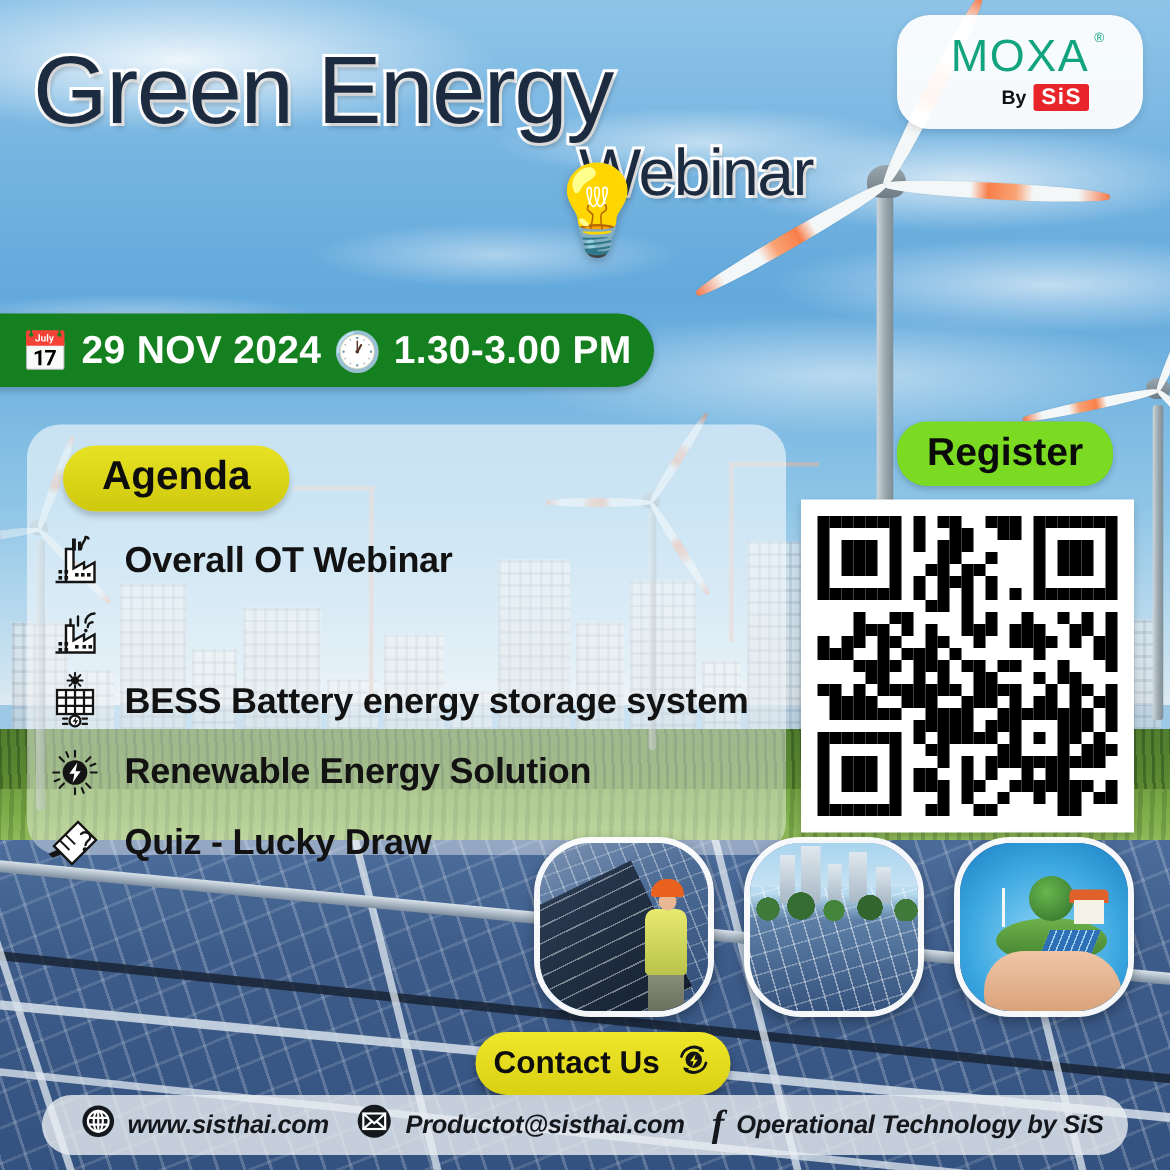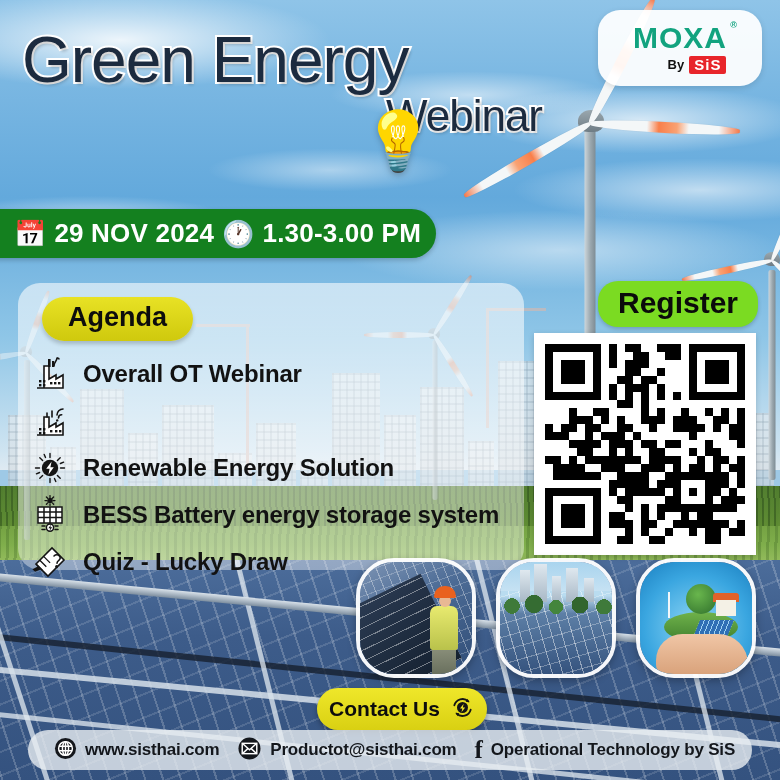--- a/index.html
+++ b/index.html
@@ -117,21 +117,21 @@
 
   
   .logo-card {
     position:absolute; left:598px; top:10px; width:164px; height:76px;
     background:rgba(255,255,255,.93);
     border-radius:22px;
     box-shadow:0 2px 6px rgba(0,0,0,.12);
     display:flex; flex-direction:column; align-items:center; justify-content:center;
   }
   .moxa-word {
-    font-size:30px; font-weight:bold; color:#12a37f; letter-spacing:1px;
+    font-size:30px; font-weight:normal; color:#12a37f; letter-spacing:1px;
     line-height:1; position:relative;
   }
   .moxa-reg { font-size:9px; position:absolute; top:-2px; right:-11px; color:#12a37f; }
   .logo-by-row { display:flex; align-items:center; gap:5px; margin-top:3px; margin-left:34px; }
   .by-text { font-size:13px; font-weight:bold; color:#111; }
   .sis-box {
     background:#e8252b; color:#fff; font-weight:bold; font-size:15px;
     padding:0 5px; border-radius:2px; letter-spacing:1px; line-height:18px;
   }
 
@@ -167,21 +167,21 @@
   .agenda-ico { width:40px; height:40px; flex:0 0 40px; }
   .agenda-text {
     font-size:24px; font-weight:bold; color:#121212; letter-spacing:-.2px;
     white-space:nowrap;
   }
 
   
   .register-pill {
     position:absolute; left:598px; top:281px;
     background:#7bdb22; color:#0b0b0b;
-    font-weight:bold; font-size:30px;
+    font-weight:bold; font-size:26px;
     padding:5px 20px 7px; border-radius:20px;
     box-shadow:0 2px 4px rgba(0,0,0,.2);
   }
   .qr-wrap {
     position:absolute; left:534px; top:333px; width:222px; height:222px;
     background:#fff; padding:11px;
     box-shadow:0 2px 6px rgba(0,0,0,.18);
   }
   .qr-grid {
     width:200px; height:200px;
@@ -248,21 +248,21 @@
     box-shadow:0 3px 5px rgba(0,0,0,.3);
   }
   .contact-text { font-size:21px; font-weight:bold; color:#0d0d0d; }
 
   
   .footer-bar {
     position:absolute; left:28px; top:730px; width:724px; height:40px;
     background:rgba(232,237,241,.80);
     border-radius:20px;
     display:flex; align-items:center;
-    padding-left:26px; gap:18px;
+    padding-left:26px; gap:18px;font-style:italic;
   }
   .f-item { display:flex; align-items:center; gap:8px; }
   .f-text { font-size:17px; font-weight:bold; color:#14171c; letter-spacing:-.2px; white-space:nowrap; }
   .f-ico { flex:0 0 auto; }
   .fb-f {
     font-family:"Liberation Serif", serif;
     font-size:25px; font-weight:bold; color:#14171c; line-height:.9;
   }
 </style>
 </head>
@@ -411,54 +411,54 @@
               <rect x="25" y="29" width="2.4" height="2.4"></rect>
             <rect x="29" y="29" width="2.4" height="2.4"></rect>
           </g>
         </svg>
       </span>
     </div>
 
     <div class="agenda-item">
       <span class="agenda-ico">
         <svg viewBox="0 0 40 40" width="40" height="40">
-          <circle cx="20" cy="20" r="8.2" fill="#141414"></circle>
-          <path d="M21.6 13.4l-5.4 7.4h3.4l-1.2 6 5.4-7.6h-3.4z" fill="#fff"></path>
-          <g stroke="#141414" stroke-width="1.4" stroke-linecap="round">
-            <path d="M20 5.5v4M20 30.5v4M5.5 20h4M30.5 20h4"></path>
-            <path d="M9.8 9.8l2.8 2.8M27.4 27.4l2.8 2.8M30.2 9.8l-2.8 2.8M12.6 27.4l-2.8 2.8"></path>
-            <path d="M14.2 6.4l1.3 3.2M24.5 30.4l1.3 3.2M6.4 25.8l3.2-1.3M30.4 15.5l3.2-1.3"></path>
-          </g>
-        </svg>
-      </span>
-      <span class="agenda-text">Renewable Energy Solution</span>
-    </div>
-
-    <div class="agenda-item">
-      <span class="agenda-ico">
-        <svg viewBox="0 0 40 40" width="40" height="40">
           <g stroke="#141414" stroke-width="1.5" fill="none">
             <rect x="8" y="12" width="24" height="16" fill="#fff"></rect>
             <path d="M8 17h24M8 22.6h24M14 12v16M20 12v16M26 12v16"></path>
             <circle cx="20" cy="32.6" r="3.6" fill="#fff"></circle>
             <path d="M12 31h3M25 31h3M12 34.6h3M25 34.6h3" stroke-linecap="round"></path>
           </g>
           <path d="M21 29.6l-2.6 3.6h1.8l-.7 2.8 2.7-3.8h-1.8z" fill="#141414"></path>
           <g stroke="#141414" stroke-width="1.3" stroke-linecap="round">
             <circle cx="20" cy="5.6" r="2.1" fill="#141414"></circle>
             <path d="M20 .6v1.8M20 8.8v1.8M15 5.6h1.8M23.2 5.6H25M16.4 2l1.3 1.3M22.3 7.9l1.3 1.3M23.6 2l-1.3 1.3M17.7 7.9L16.4 9.2"></path>
           </g>
         </svg>
       </span>
       <span class="agenda-text">BESS Battery energy storage system</span>
     </div>
 
     <div class="agenda-item">
       <span class="agenda-ico">
         <svg viewBox="0 0 40 40" width="40" height="40">
+          <circle cx="20" cy="20" r="8.2" fill="#141414"></circle>
+          <path d="M21.6 13.4l-5.4 7.4h3.4l-1.2 6 5.4-7.6h-3.4z" fill="#fff"></path>
+          <g stroke="#141414" stroke-width="1.4" stroke-linecap="round">
+            <path d="M20 5.5v4M20 30.5v4M5.5 20h4M30.5 20h4"></path>
+            <path d="M9.8 9.8l2.8 2.8M27.4 27.4l2.8 2.8M30.2 9.8l-2.8 2.8M12.6 27.4l-2.8 2.8"></path>
+            <path d="M14.2 6.4l1.3 3.2M24.5 30.4l1.3 3.2M6.4 25.8l3.2-1.3M30.4 15.5l3.2-1.3"></path>
+          </g>
+        </svg>
+      </span>
+      <span class="agenda-text">Renewable Energy Solution</span>
+    </div>
+
+    <div class="agenda-item">
+      <span class="agenda-ico">
+        <svg viewBox="0 0 40 40" width="40" height="40">
           <g stroke="#141414" stroke-width="1.6" fill="none">
             <path d="M6 22l16-16 12 12-16 16z" fill="#fff"></path>
             <path d="M6 22l6.5 6.5M9.8 18.2l6.5 6.5M13.6 14.4l6.5 6.5" stroke-width="1.3"></path>
             <path d="M24 14c1.6-1.6 4-1.6 5.4 0 1.4 1.6.8 3.4-.6 4.4-1.2.9-1.8 1.6-1.8 2.9" stroke-linecap="round"></path>
           </g>
           <circle cx="26.6" cy="24.4" r="1.5" fill="#141414"></circle>
           <path d="M2.4 27.2l5.4-2.6 3 3-5.8 2.2z" fill="#141414"></path>
         </svg>
       </span>
       <span class="agenda-text">Quiz - Lucky Draw</span>

